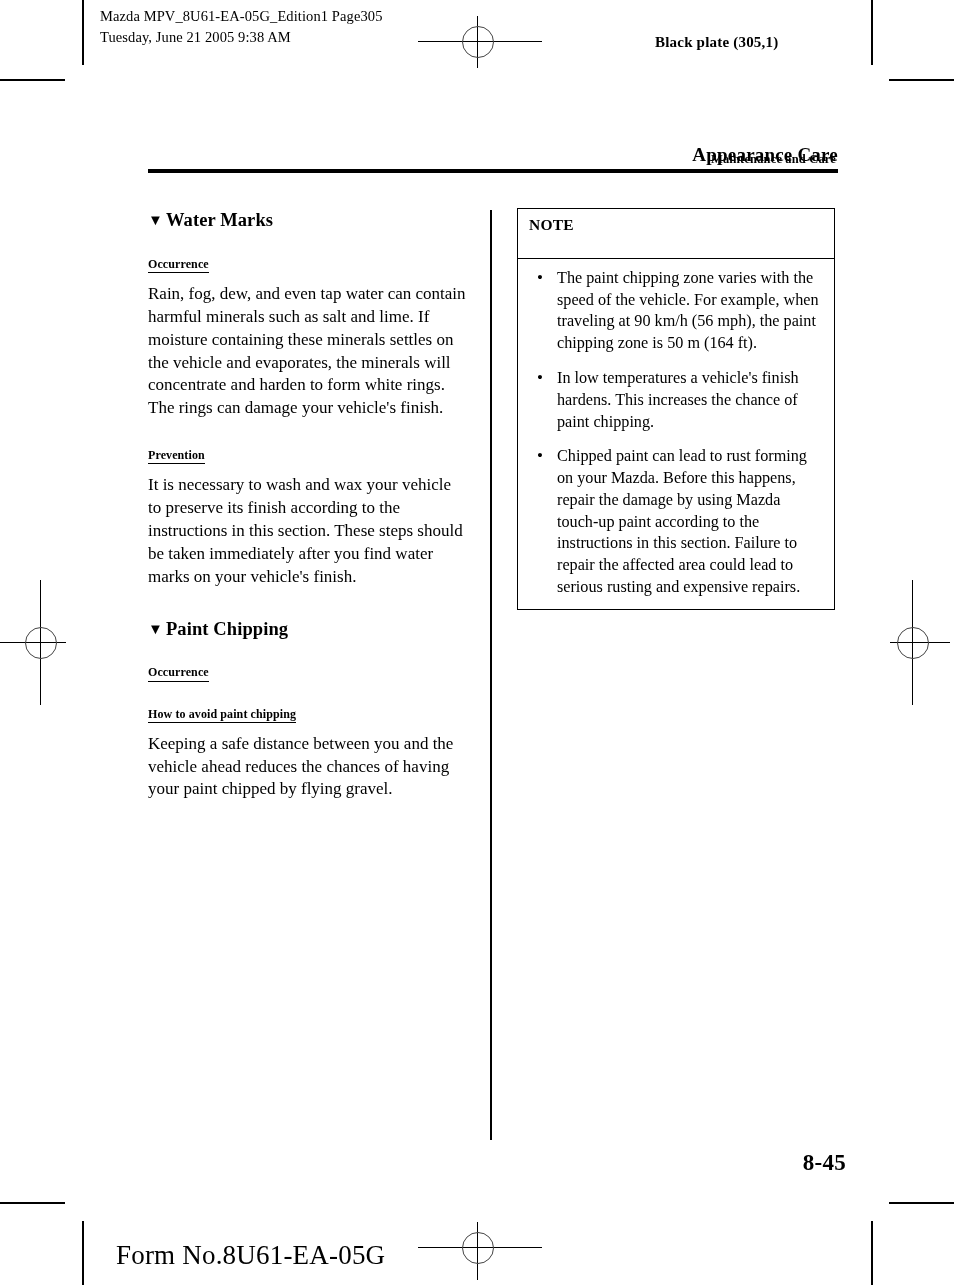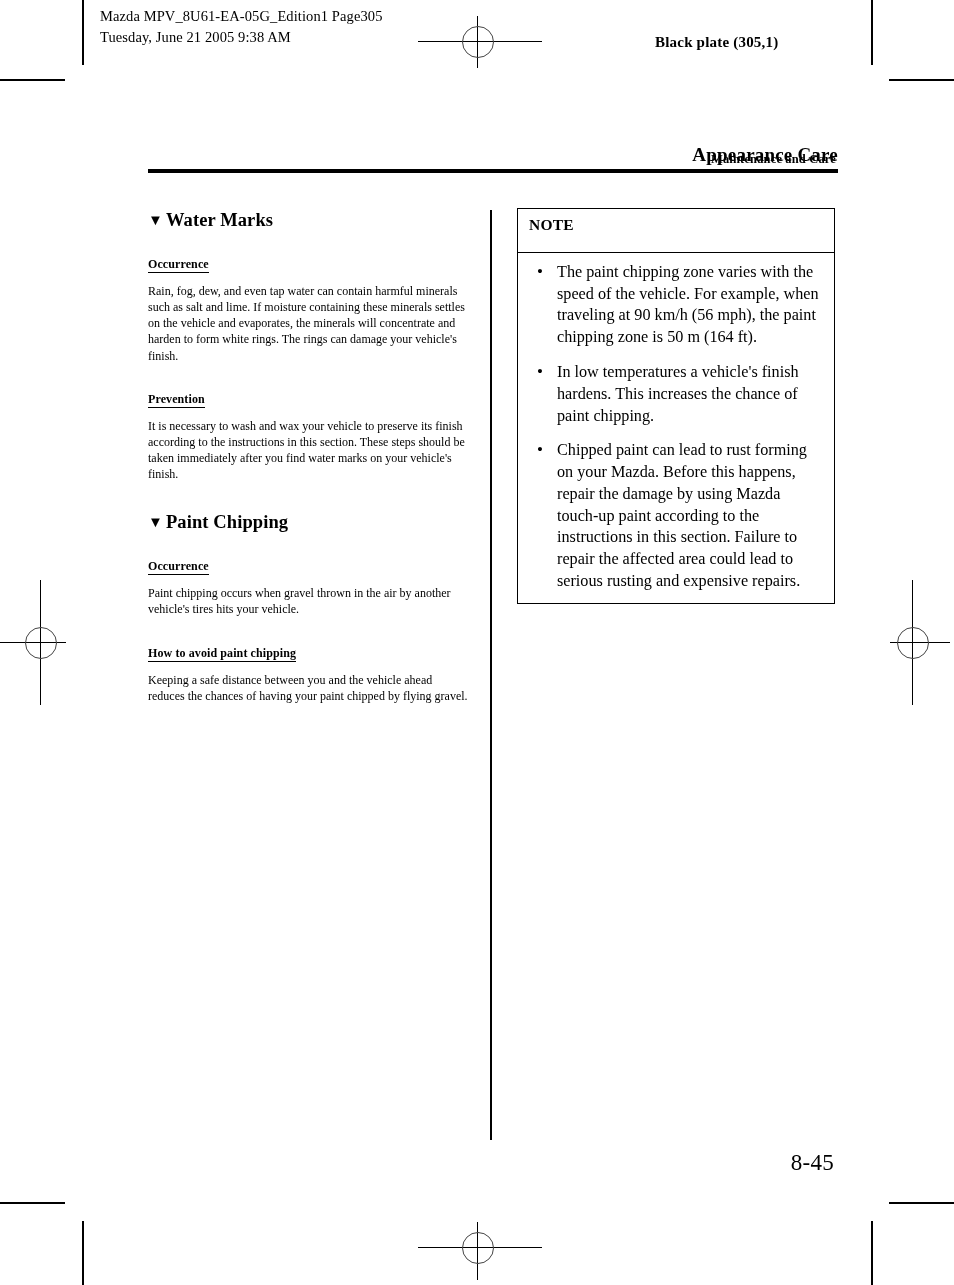--- a/index.html
+++ b/index.html
@@ -128,38 +128,38 @@
     display: inline-block;
     border-bottom: 1.6px solid #000;
     padding-bottom: 0px;
     letter-spacing: .1px;
   }
   .sub-wrap { display: block; margin: 0 0 5px 0; }
   .sub-wrap:first-child { margin-top: 0; }
 
   p.body {
     margin: 0 0 13px 0;
-    font-size: 12px;
+    font-size: 17px;
     line-height: 1.345;
     text-align: left;
   }
   p.body:last-child { margin-bottom: 0; }
 
   .block-gap { height: 15px; }
 
   
   .note-box {
     border: 1.6px solid #000;
     box-sizing: border-box;
     width: 318px;
   }
   .note-head {
     font-size: 15.5px;
     font-weight: bold;
-    padding: 6px 0 16px 11px;
+    padding: 6px 0 22px 11px;
     border-bottom: 1.6px solid #000;
     letter-spacing: .2px;
   }
   .note-body {
     padding: 9px 10px 10px 10px;
   }
   ul.note-list {
     margin: 0;
     padding: 0;
     list-style: none;
@@ -176,24 +176,24 @@
     position: absolute;
     left: 9px;
     top: -1px;
     font-size: 17px;
     line-height: 1.345;
   }
 
   
   .page-number {
     position: absolute;
-    right: 120px;
+    right: 108px;
     top: 1150px;
     font-size: 23px;
-    font-weight: normal;
+    font-weight: bold;
     letter-spacing: .3px;
   }
   .form-no {
     position: absolute;
     left: 116px;
     top: 1240px;
     font-size: 27px;
     letter-spacing: .2px;
   }
 </style>
@@ -268,21 +268,20 @@
     <div class="block-gap"></div>
 
     <h2 class="topic">
       <span class="tri">▼</span>
       <span>Paint Chipping</span>
     </h2>
 
     <div class="sub-wrap">
       <h3 class="sub">Occurrence</h3>
     </div>
-    <p class="body">Paint chipping occurs when gravel thrown in the air by another vehicle's tires hits your vehicle.</p>
 
     <div class="sub-wrap">
       <h3 class="sub">How to avoid paint chipping</h3>
     </div>
     <p class="body">Keeping a safe distance between you and the vehicle ahead reduces the chances of having your paint chipped by flying gravel.</p>
 
   </div>
 
   <div class="col col-right">
     <div class="note-box">
@@ -300,14 +299,15 @@
           <li>
             <span class="bullet">•</span>
             <span>Chipped paint can lead to rust forming on your Mazda. Before this happens, repair the damage by using Mazda touch-up paint according to the instructions in this section. Failure to repair the affected area could lead to serious rusting and expensive repairs.</span>
           </li>
         </ul>
       </div>
     </div>
   </div>
 
   <div class="page-number">8-45</div>
+  <div class="form-no">Form No.8U61-EA-05G</div>
 
 </div>
 
 </body></html>

